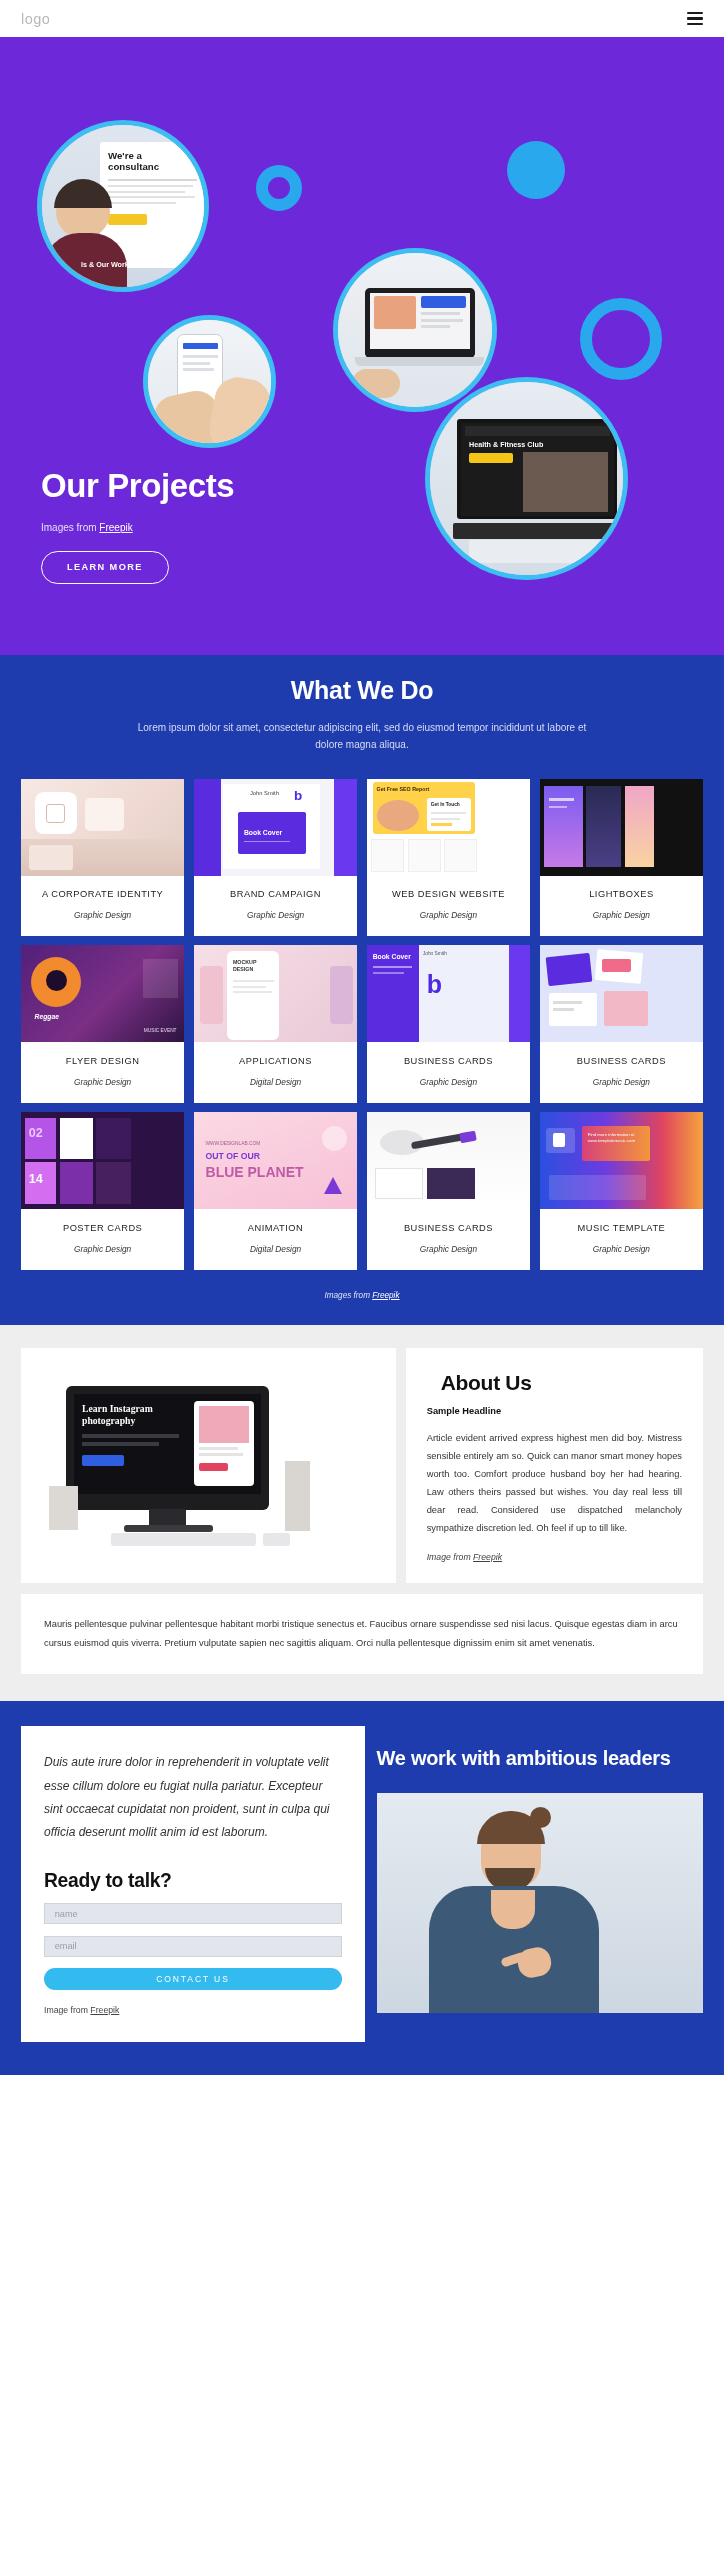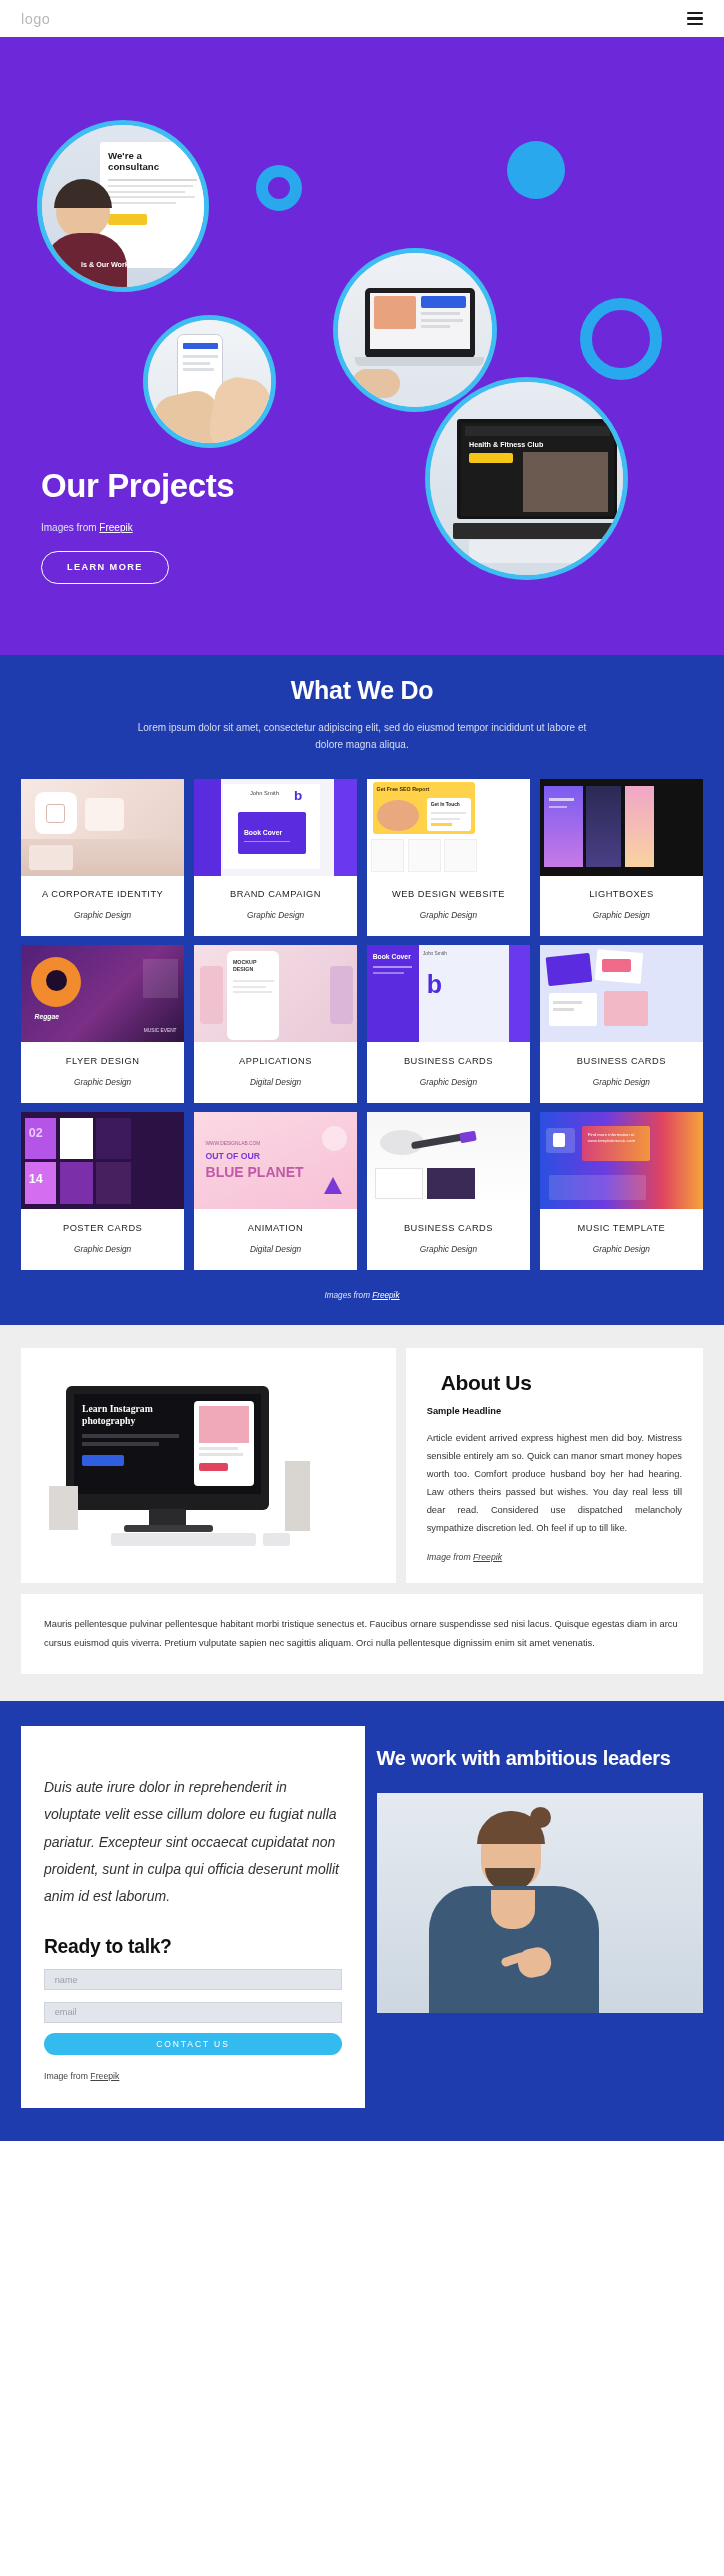--- a/index.html
+++ b/index.html
@@ -82,21 +82,21 @@
   }
   .about-credit { margin-top:14.5px; font-size:8.7px; font-style:italic; color:#444; }
   .about-credit a { color:#444; text-decoration:underline; }
   .note-box { background:#fff; margin-top:11px; padding:21px 23px; }
   .note-box p { font-size:9.3px; line-height:2.05; color:#333; }
 
   
   .contact { background:#1e3cad; padding:25px 21px 33px; }
   .contact-row { display:flex; gap:11.6px; align-items:flex-start; }
   .contact-card { width:344px; background:#fff; padding:25px 23px 27px; }
-  .quote { font-size:14px; font-style:italic; line-height:1.95; color:#333;margin-top:23px; }
+  .quote { font-size:12px; font-style:italic; line-height:1.95; color:#333; }
   .ready { margin-top:25px; font-size:19.3px; font-weight:700; color:#111; letter-spacing:-0.3px; }
   .field {
     margin-top:11.6px; width:100%; height:21px; background:#e2e5ec;
     border:1px solid #cfd3da; padding:0 9.7px; font-size:9.2px; color:#8b8f98;
     font-family:"Liberation Sans", sans-serif;
   }
   .field::placeholder { color:#9a9ea7; }
   .btn-contact {
     margin-top:10.6px; width:100%; height:22px; border:0; border-radius:13.5px;
     background:#33baef; color:#fff; font-size:8.5px; letter-spacing:1.9px;

